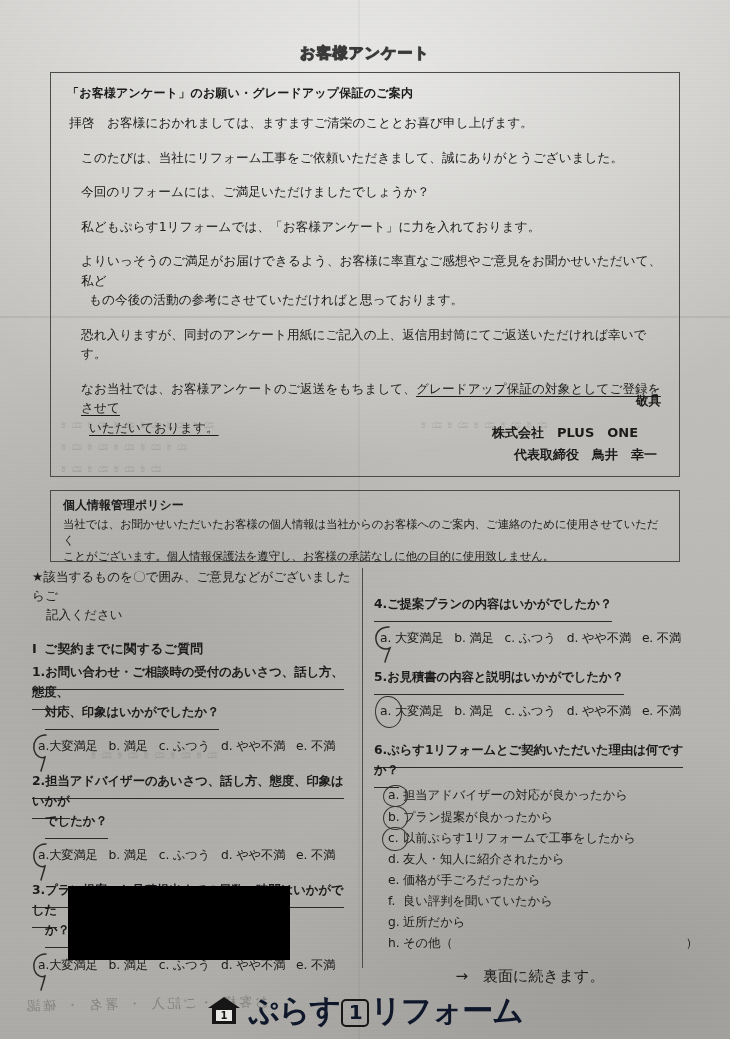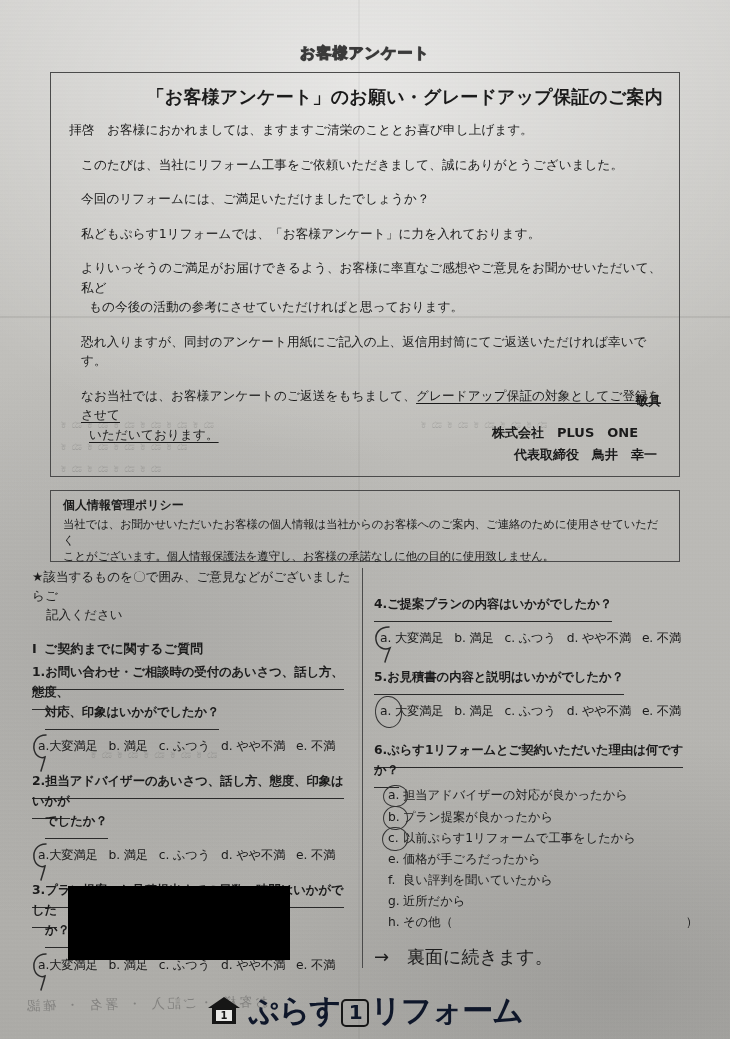--- a/index.html
+++ b/index.html
@@ -60,22 +60,22 @@
   #letter-box {
     position: absolute;
     left: 50px; top: 72px;
     width: 630px;
     height: 405px;
     border: 1.6px solid #4a4a4a;
     box-sizing: border-box;
     padding: 12px 16px 0 16px;
   }
   #letter-heading {
-    text-align: right;
-    font-size: 18px;
+    text-align: left;
+    font-size: 12px;
     font-weight: bold;
     letter-spacing: .2px;
     margin-bottom: 11px;
   }
   .para {
     font-size: 12.6px;
     line-height: 1.55;
     margin: 0 0 15px 0;
     letter-spacing: .1px;
   }
@@ -426,36 +426,39 @@
           </div>
           <div class="list-opt">
             <span class="circle-mark" style="width:23px;height:22px;left:9px;top:-1px;"></span>
             <span class="key">b.</span><span>プラン提案が良かったから</span>
           </div>
           <div class="list-opt">
             <span class="circle-mark" style="width:24px;height:22px;left:8px;top:-1px;"></span>
             <span class="key">c.</span><span>以前ぷらす1リフォームで工事をしたから</span>
           </div>
           <div class="list-opt">
+            <span class="key">d.</span><span>友人・知人に紹介されたから</span>
+          </div>
+          <div class="list-opt">
             <span class="key">e.</span><span>価格が手ごろだったから</span>
           </div>
           <div class="list-opt">
             <span class="key">f.</span><span>良い評判を聞いていたから</span>
           </div>
           <div class="list-opt">
             <span class="key">g.</span><span>近所だから</span>
           </div>
           <div class="list-opt" style="position:relative;">
             <span class="key">h.</span><span>その他（</span>
             <span style="position:absolute;right:22px;top:0;">&nbsp;</span>
             <span style="position:absolute;right:6px;top:0;">）</span>
           </div>
         </div>
 
-        <div style="text-align:left;padding-right:18px;margin-top:12px;font-size:18px;">→　裏面に続きます。</div>
+        <div style="text-align:center;padding-right:18px;margin-top:12px;font-size:15px;">→　裏面に続きます。</div>
       </div>
     </div>
   </div>
 
   <div id="redaction"></div>
   <div id="handwriting-bottom">お客様 ・ご記入 ・ 署名 ・ 確認</div>
 
   <div id="footer-logo">
     <svg id="logo-house" viewBox="0 0 34 30">
       <path d="M17 1 L33 12 L29 12 L29 28 L5 28 L5 12 L1 12 Z" fill="#161616"></path>

